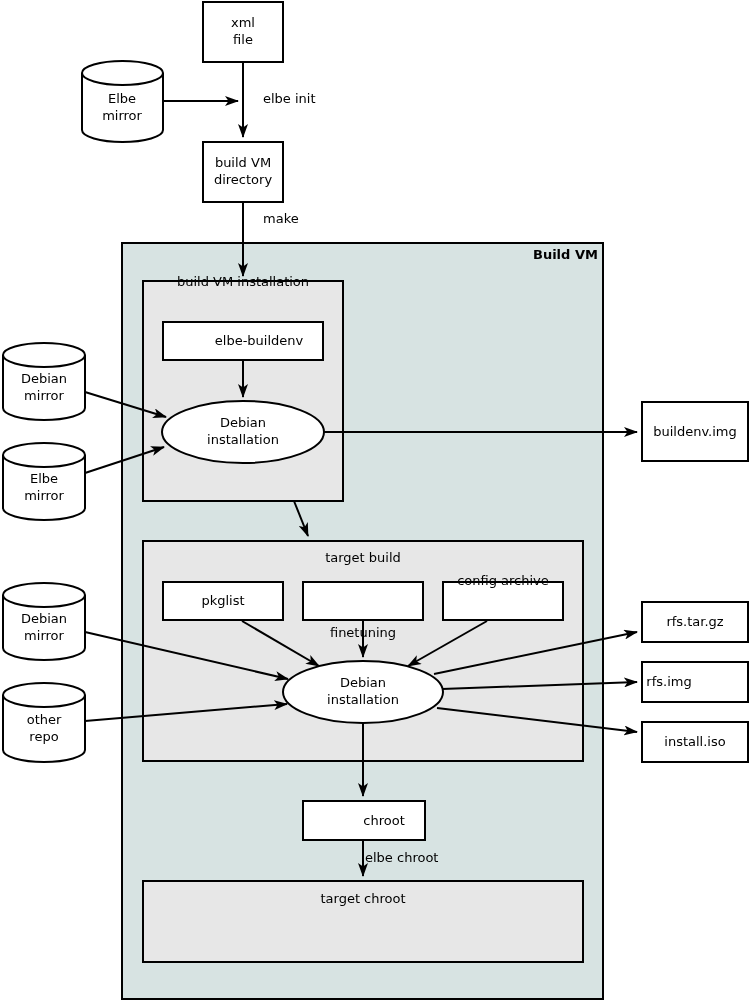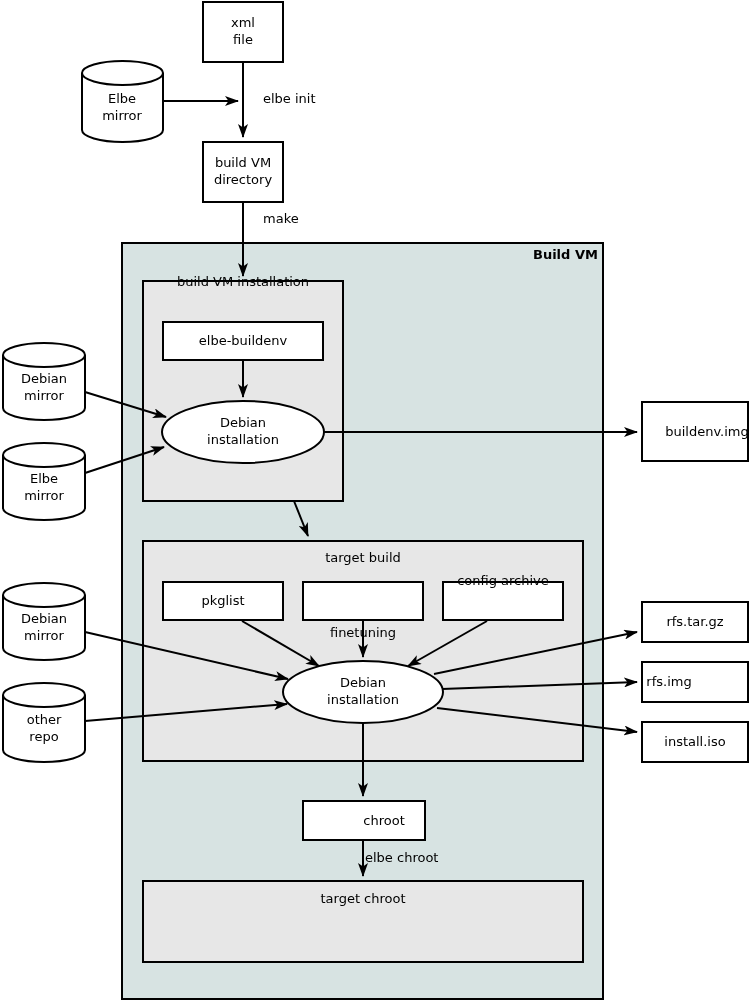--- a/index.html
+++ b/index.html
@@ -117,29 +117,29 @@
   <div class="label" style="left:122px; top:108px;">Elbe
 mirror</div>
   <div class="label plain" style="left:263px; top:91px;">elbe init</div>
   <div class="label" style="left:243px; top:172px;">build VM
 directory</div>
   <div class="label plain" style="left:263px; top:211px;">make</div>
 
   <div class="label plain bold" style="left:533px; top:247px;">Build VM</div>
 
   <div class="label" style="left:243px; top:282px;">build VM installation</div>
-  <div class="label" style="left:243px; top:341px;text-align:right;">elbe-buildenv</div>
+  <div class="label" style="left:259px; top:341px;text-align:right;">elbe-buildenv</div>
   <div class="label" style="left:243px; top:432px;">Debian
 installation</div>
 
   <div class="label" style="left:44px; top:388px;">Debian
 mirror</div>
   <div class="label" style="left:44px; top:488px;">Elbe
 mirror</div>
-  <div class="label" style="left:695px; top:432px;margin-left:12px;">buildenv.img</div>
+  <div class="label" style="left:695px; top:432px;">buildenv.img</div>
 
   <div class="label" style="left:363px; top:558px;">target build</div>
   <div class="label" style="left:223px; top:601px;">pkglist</div>
   <div class="label" style="left:363px; top:633px;">finetuning</div>
   <div class="label" style="left:503px; top:581px;">config archive</div>
   <div class="label" style="left:363px; top:692px;">Debian
 installation</div>
 
   <div class="label" style="left:44px; top:628px;">Debian
 mirror</div>

